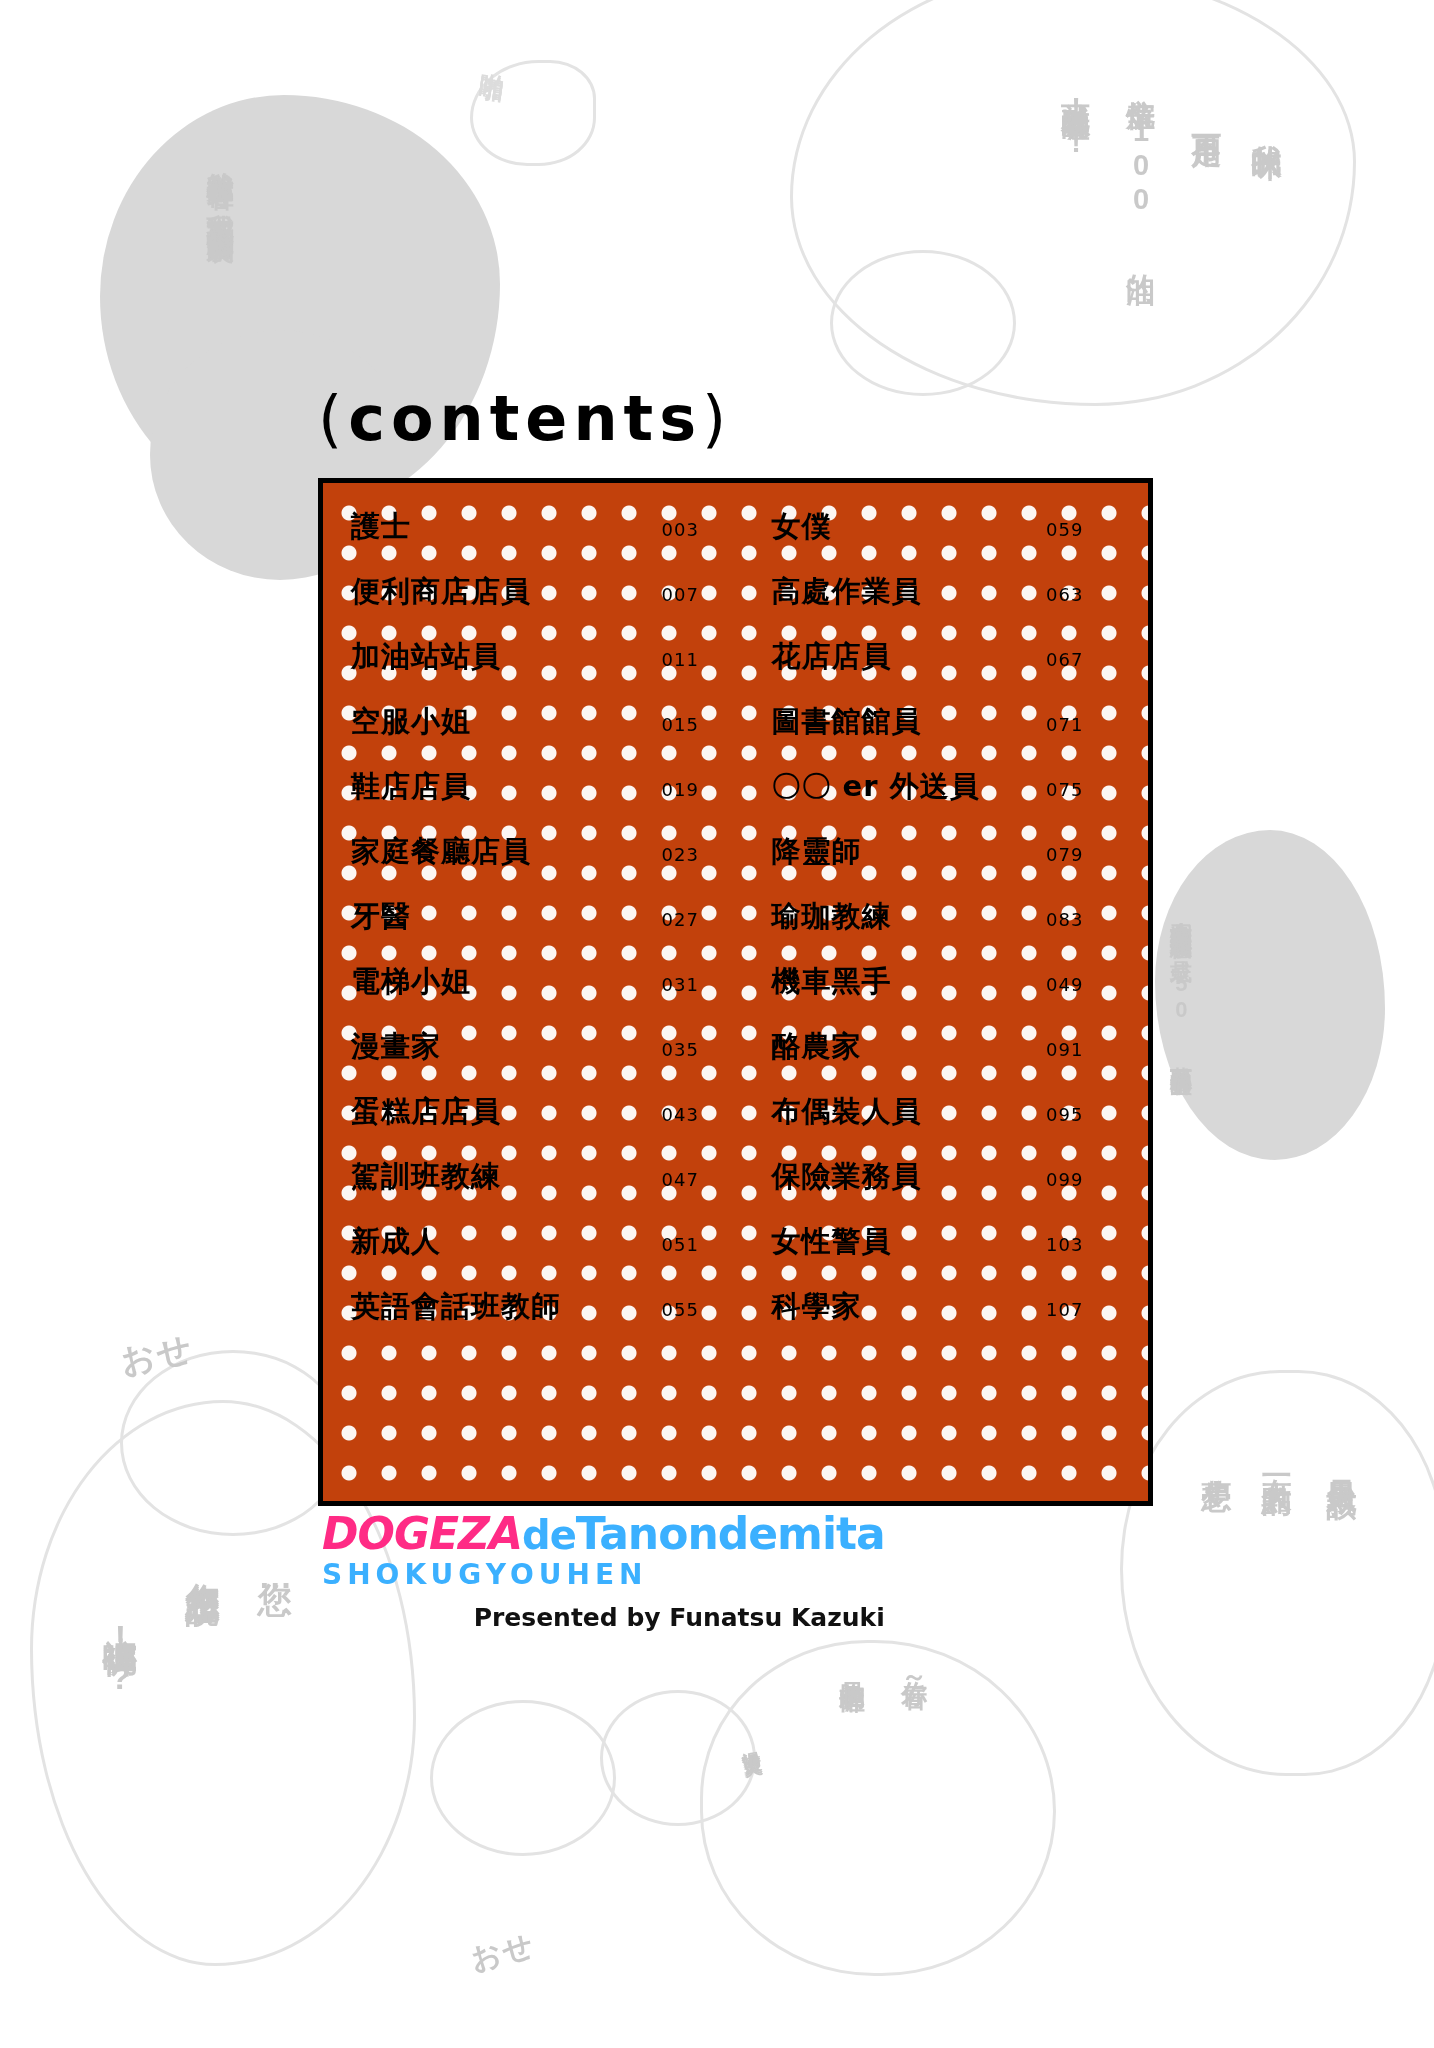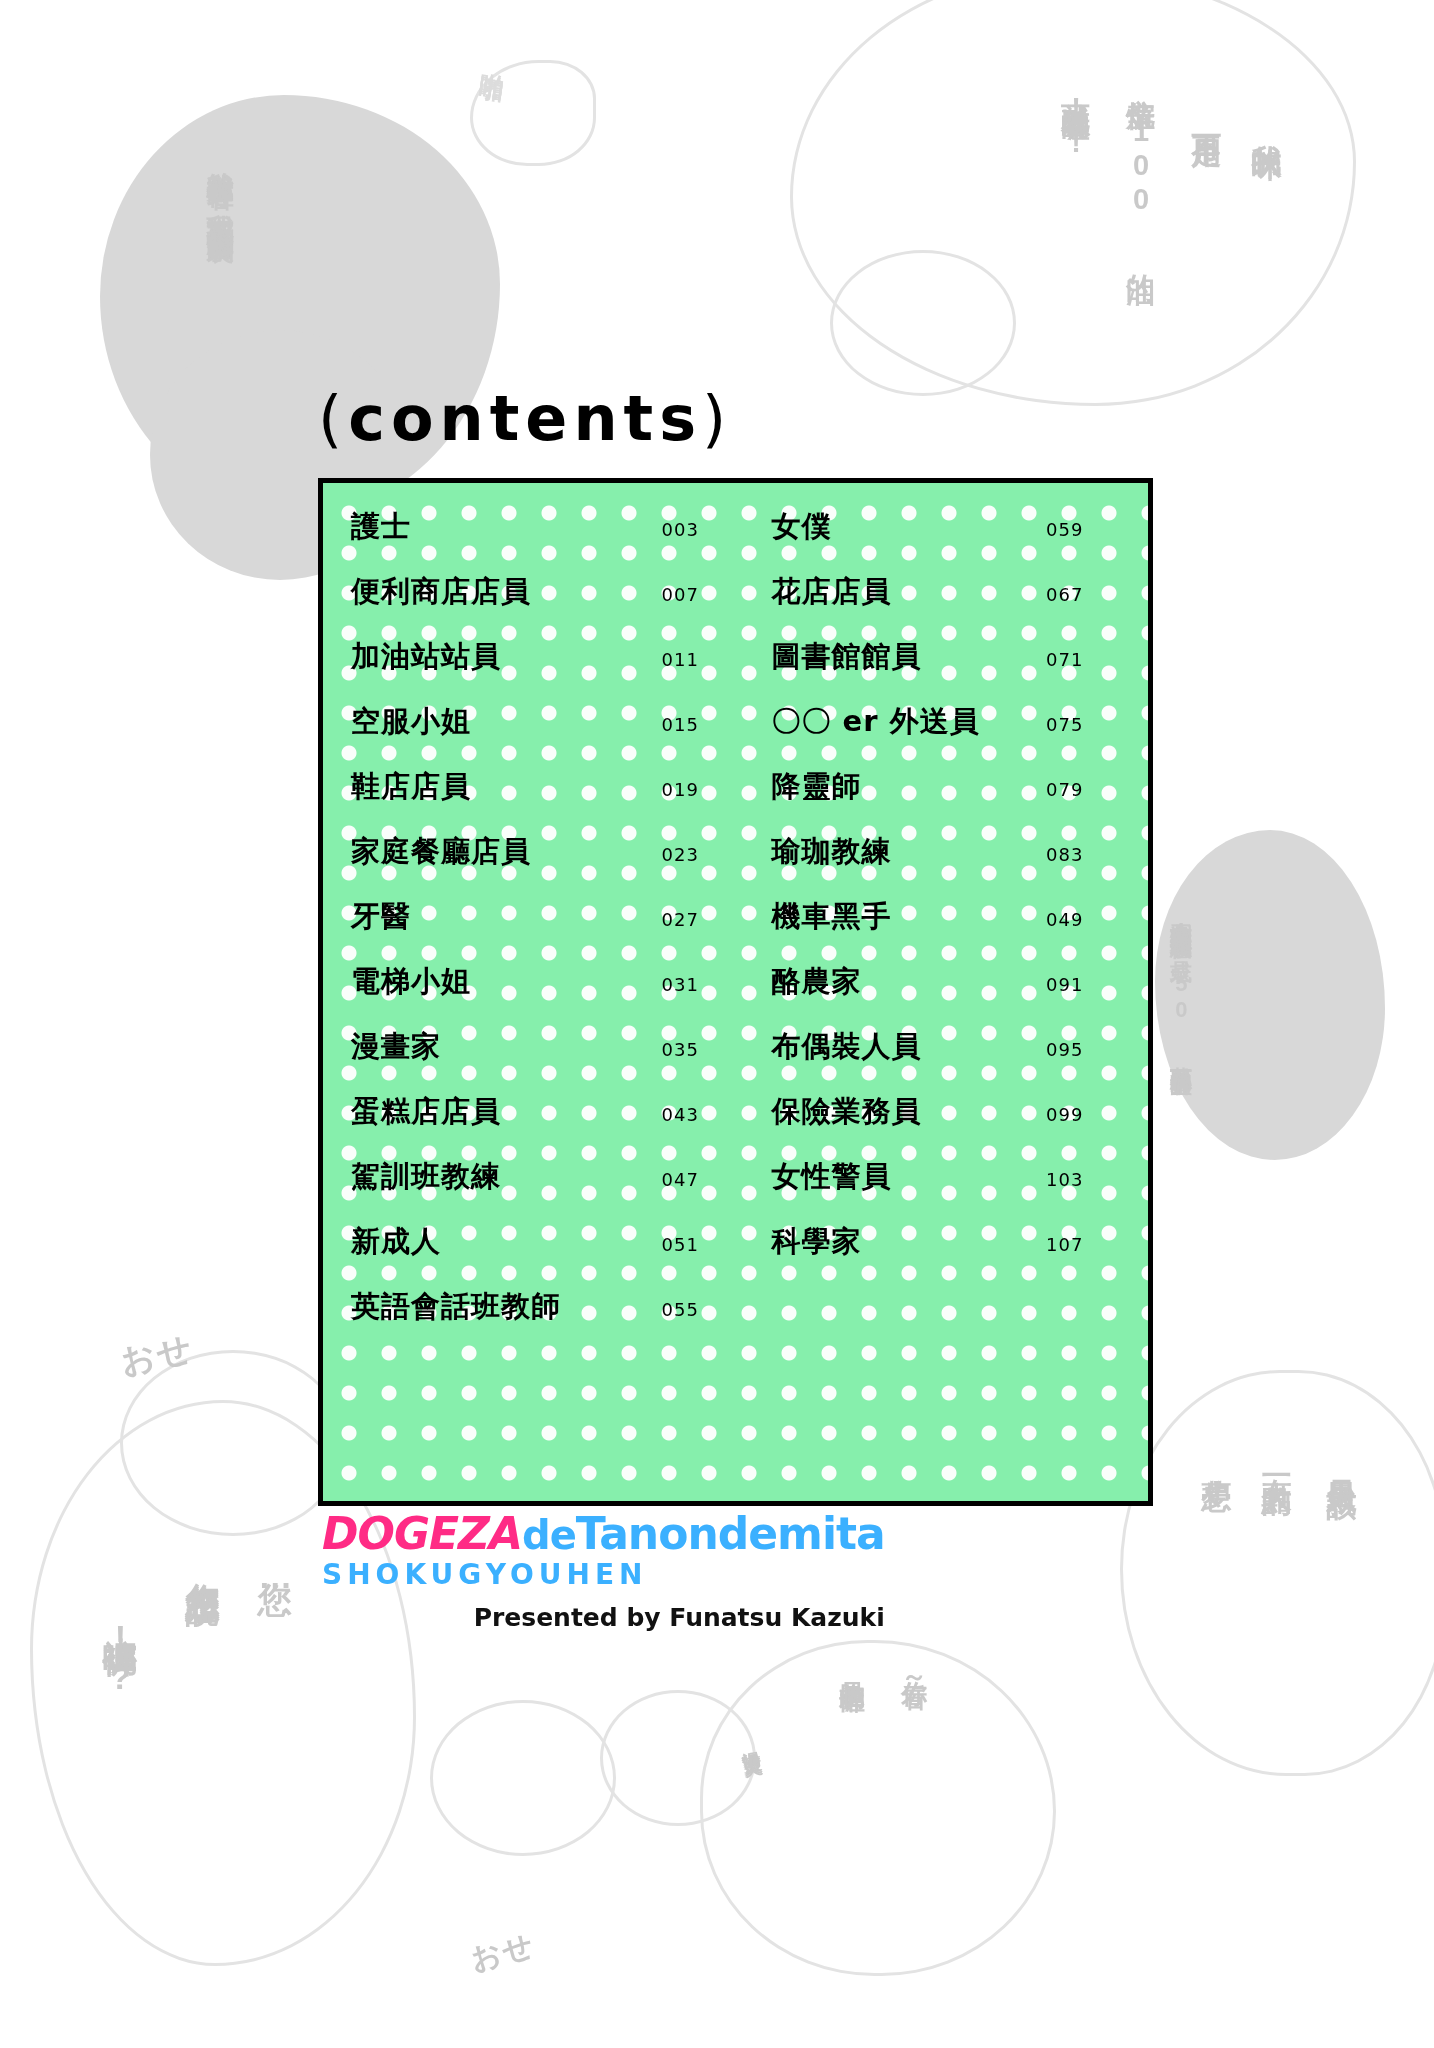--- a/index.html
+++ b/index.html
@@ -48,21 +48,21 @@
     z-index:5;
     font-family:"DejaVu Sans", sans-serif;
   }
   .contents-head .paren{font-weight:400;}
 
   
   .toc-box{
     position:absolute;
     left:318px;top:478px;
     width:835px;height:1028px;
-    background:#86efac;
+    background:#c2410c;
     border:5px solid #000;
     box-sizing:border-box;
     z-index:4;
     overflow:hidden;
   }
   .dots{
     position:absolute;inset:0;
     background-image:radial-gradient(#ffffff 7px, transparent 8px);
     background-size:40px 40px;
     background-position:6px 10px;
@@ -247,20 +247,24 @@
           <span class="toc-page">055</span>
         </div>
     </div>
 
     <div class="toc-col right">
       <div class="toc-row">
           <span class="toc-title">女僕</span>
           <span class="toc-page">059</span>
         </div>
       <div class="toc-row">
+          <span class="toc-title">高處作業員</span>
+          <span class="toc-page">063</span>
+        </div>
+      <div class="toc-row">
           <span class="toc-title">花店店員</span>
           <span class="toc-page">067</span>
         </div>
       <div class="toc-row">
           <span class="toc-title">圖書館館員</span>
           <span class="toc-page">071</span>
         </div>
       <div class="toc-row">
           <span class="toc-title">〇〇 er 外送員</span>
           <span class="toc-page">075</span>

